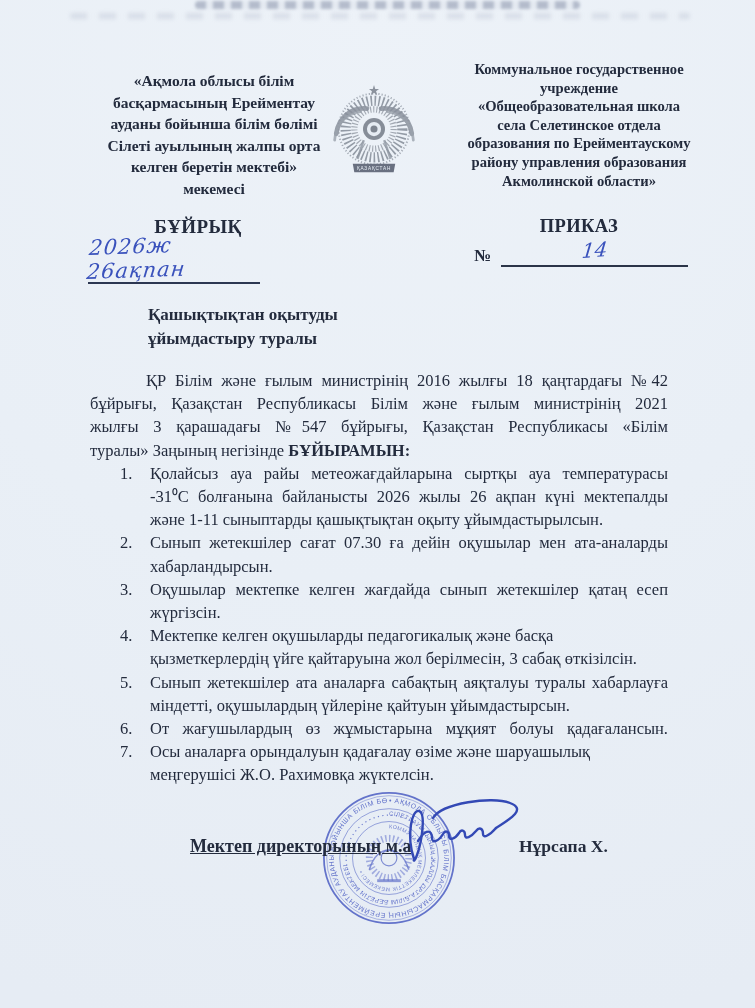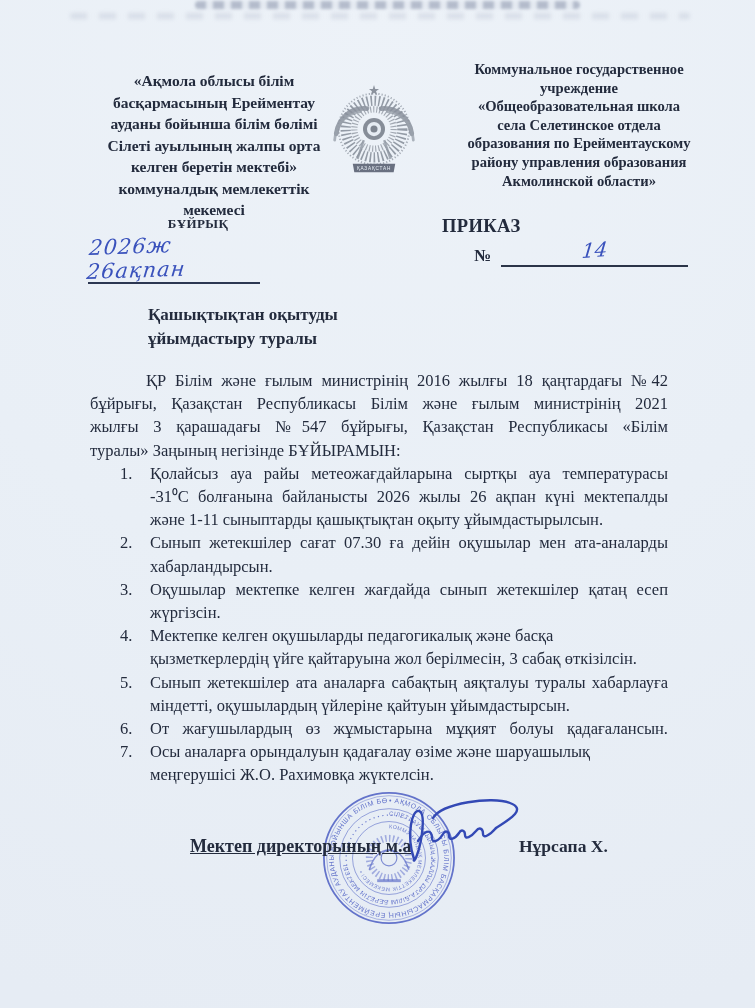--- a/index.html
+++ b/index.html
@@ -13,62 +13,61 @@
     background:repeating-linear-gradient(90deg, rgba(96,108,138,.40) 0 11px, rgba(96,108,138,.06) 11px 18px);
     filter:blur(1.8px);}
   .bleed-b{position:absolute;left:70px;top:13px;width:620px;height:6px;border-radius:3px;
     background:repeating-linear-gradient(90deg, rgba(116,128,156,.16) 0 17px, transparent 17px 29px);
     filter:blur(2.2px);}
   .org{position:absolute;font-weight:bold;text-align:center;}
   .org-left{left:84px;top:70px;width:228px;font-size:15.5px;line-height:21.5px;margin-left:16px;}
   .org-right{left:442px;top:60px;width:274px;font-size:14.6px;line-height:18.6px;}
   .emblem{position:absolute;left:326px;top:79px;width:96px;height:108px;}
   .order-kk{position:absolute;left:84px;top:216px;width:228px;text-align:center;
-    font-weight:bold;font-size:13px;letter-spacing:.4px;}
+    font-weight:bold;font-size:19px;letter-spacing:.4px;}
   .date-wrap{position:absolute;left:88px;top:233px;width:172px;
     border-bottom:2px solid #2c3752;padding-bottom:1px;}
   .hw{font-family:"DejaVu Serif", serif;font-style:italic;color:#3a52bc;}
   .hw-date{display:inline-block;font-size:21px;letter-spacing:1px;transform:rotate(-2deg) skewX(-8deg);}
-  .order-ru{position:absolute;left:442px;top:216px;width:274px;text-align:left;
+  .order-ru{position:absolute;left:442px;top:216px;width:274px;text-align:center;
     font-weight:bold;font-size:18.5px;letter-spacing:.4px;}
   .num-row{position:absolute;left:474px;top:238px;width:214px;display:flex;align-items:flex-end;}
   .num-label{font-weight:bold;font-size:17px;padding-bottom:1px;}
   .num-line{flex:1;margin-left:10px;border-bottom:2px solid #2b3448;text-align:center;height:27px;}
   .hw-num{display:inline-block;font-size:20px;transform:rotate(-4deg) skewX(-10deg);}
   .subject{position:absolute;left:100px;top:303px;width:320px;font-weight:bold;
     font-size:17px;line-height:24px;margin-left:48px;}
   .body{position:absolute;left:90px;top:369px;width:578px;font-size:16.5px;line-height:23.2px;}
   .ln{display:block;}
   .jl{text-align:justify;text-align-last:justify;}
   .nl{text-align:left;}
   .ind{text-indent:56px;}
   .oli{display:flex;margin-left:30px;}
   .onum{flex:0 0 30px;}
   .obody{flex:1;min-width:0;}
   .sig-role{position:absolute;left:190px;top:836px;font-weight:bold;font-size:18px;z-index:4;text-decoration:underline;}
   .sig-name{position:absolute;left:519px;top:836px;font-weight:bold;font-size:17.5px;z-index:4;}
   .stamp{position:absolute;left:320px;top:789px;width:138px;height:138px;z-index:2;opacity:.9;}
   .signature-svg{position:absolute;left:398px;top:793px;width:132px;height:82px;z-index:5;}
-  b{font-weight:normal;text-align:right;}
+  b{font-weight:bold;text-align:right;}
 </style>
 </head>
 <body>
 
 <div class="page">
 
   <div class="bleed-a"></div>
   <div class="bleed-b"></div>
 
   <div class="org org-left">
     <div>«Ақмола облысы білім</div>
     <div>басқармасының Ерейментау</div>
     <div>ауданы бойынша білім бөлімі</div>
     <div>Сілеті ауылының жалпы орта</div>
     <div>келген беретін мектебі»</div>
-    <div>коммуналдық мемлекеттік</div>
     <div>мекемесі</div>
   </div>
 
   <svg class="emblem" viewBox="0 0 122 126">
     <g fill="none" stroke="#99a0aa">
       <circle cx="61" cy="58" r="45" stroke-width="2.5" stroke-dasharray="1.5 2.6" opacity=".85"></circle>
       <circle cx="61" cy="58" r="36" stroke-width="13" stroke-dasharray="2 3" stroke="#8a919c" opacity=".9"></circle>
       <circle cx="61" cy="58" r="25" stroke-width="8" stroke-dasharray="1.5 2.5" stroke="#9aa1ab" opacity=".9"></circle>
       <path d="M13,64 C16,42 34,30 52,32" stroke-width="6" stroke-linecap="round" stroke="#8a919c" opacity=".85"></path>
       <path d="M11,72 C12,52 26,38 44,36" stroke-width="3.5" stroke-linecap="round" stroke="#9aa1ab" opacity=".8"></path>

